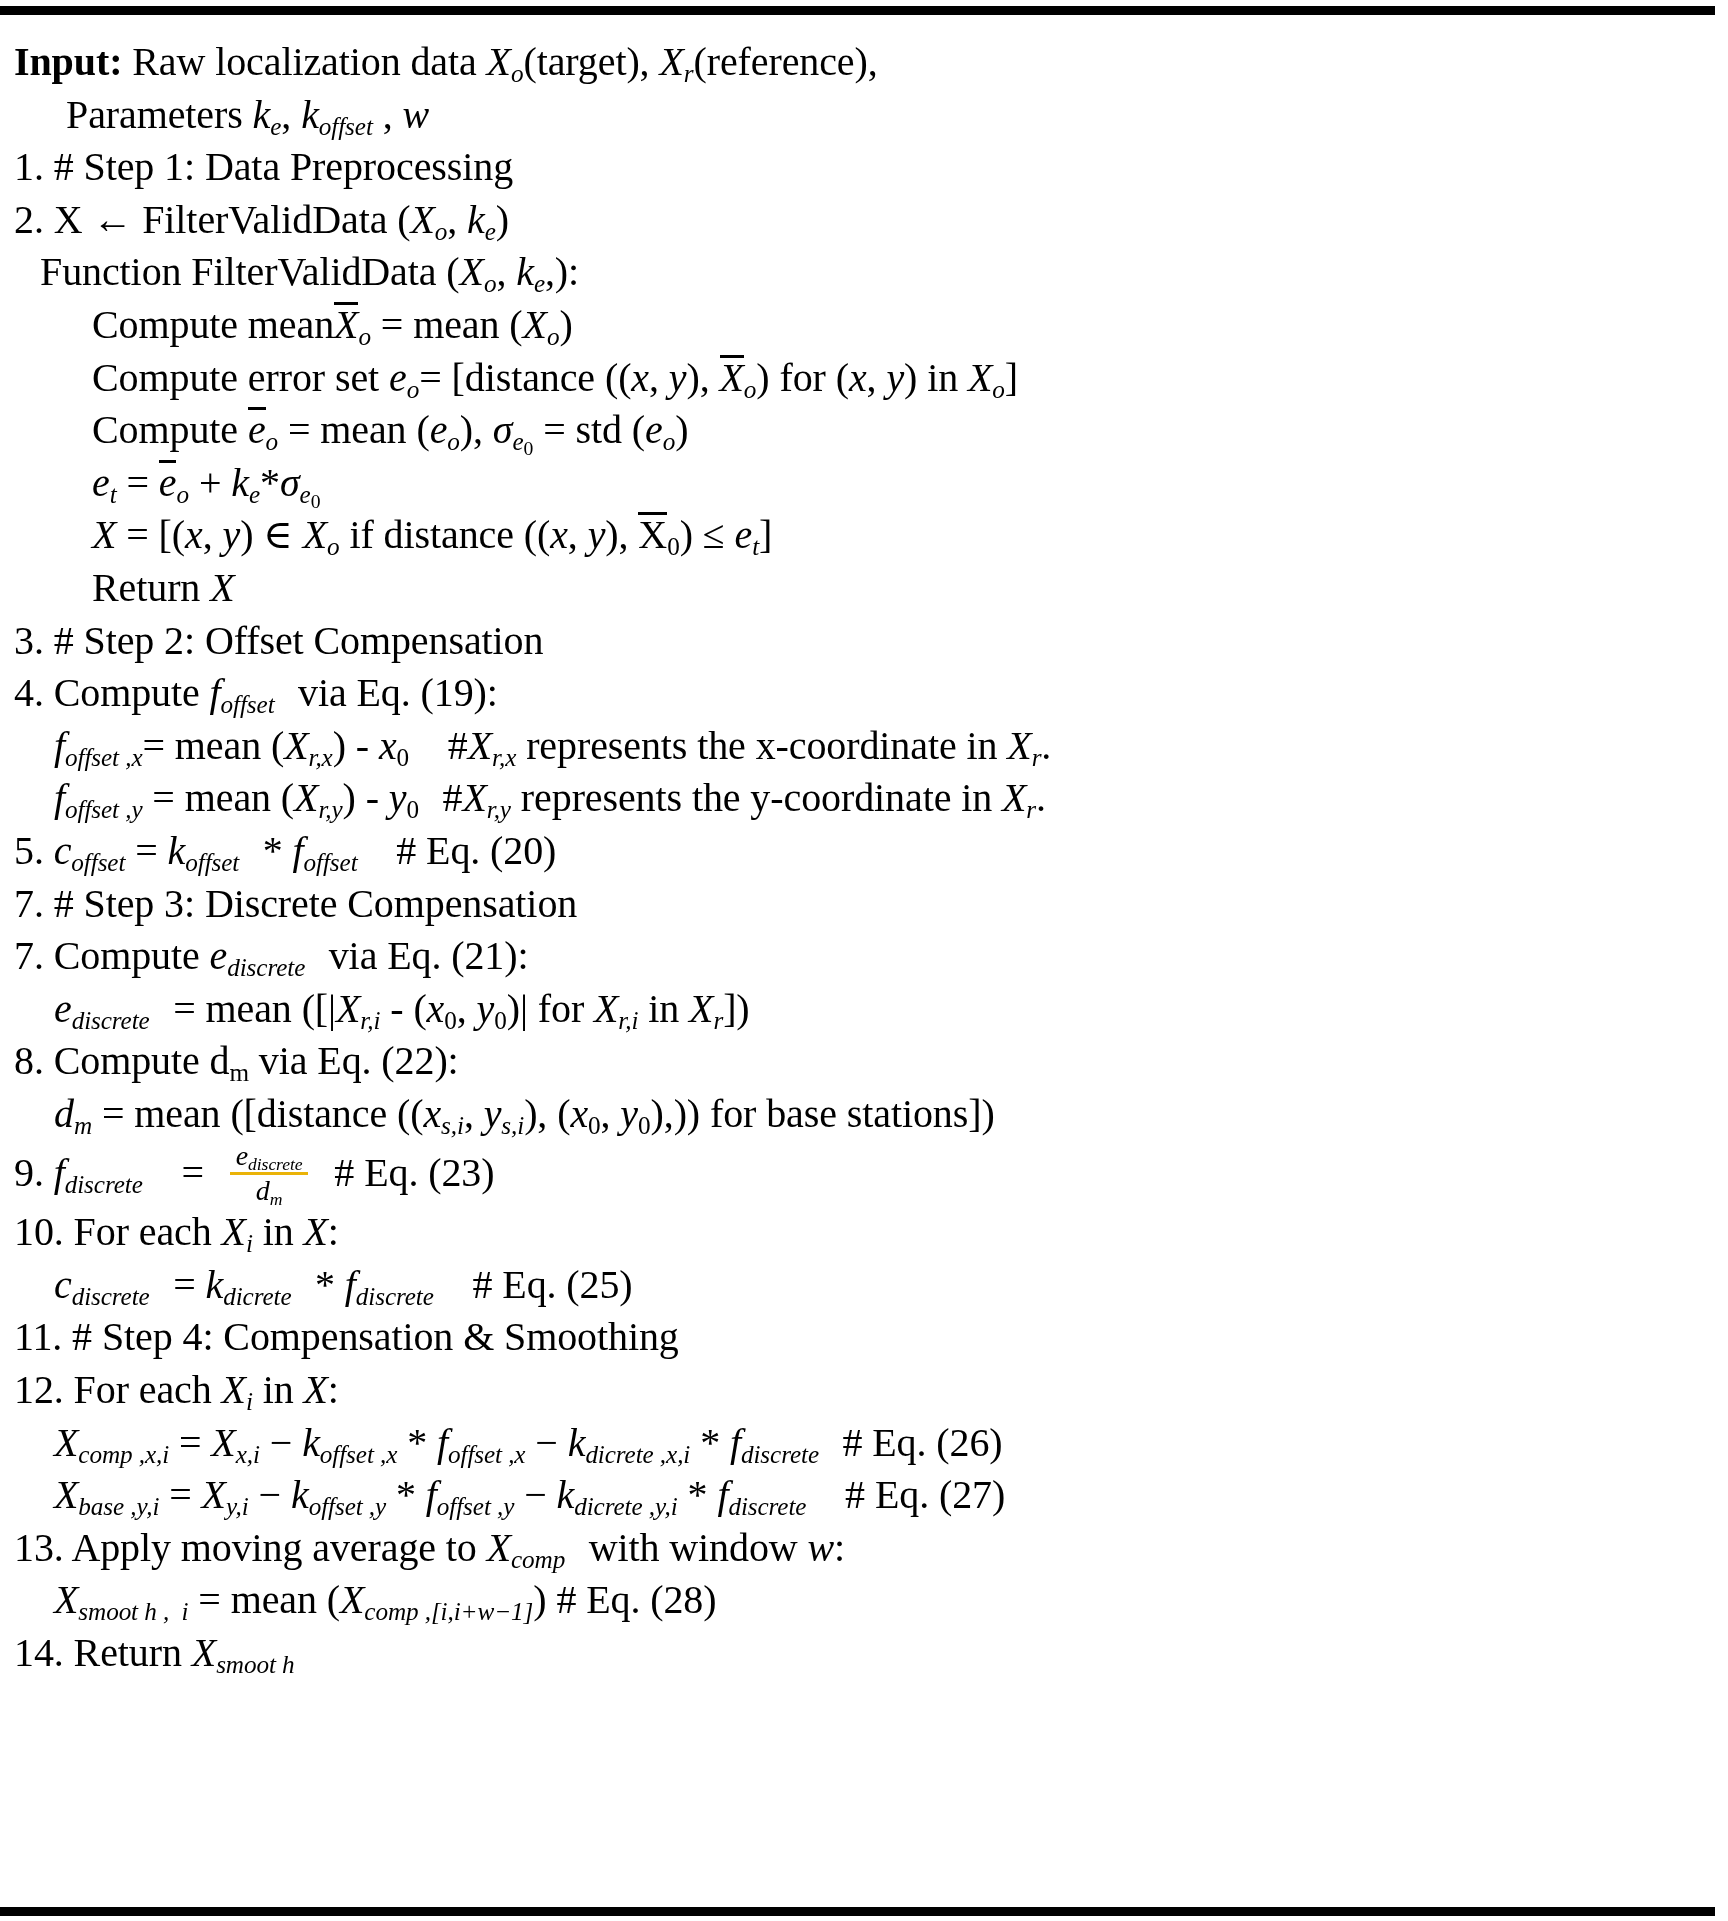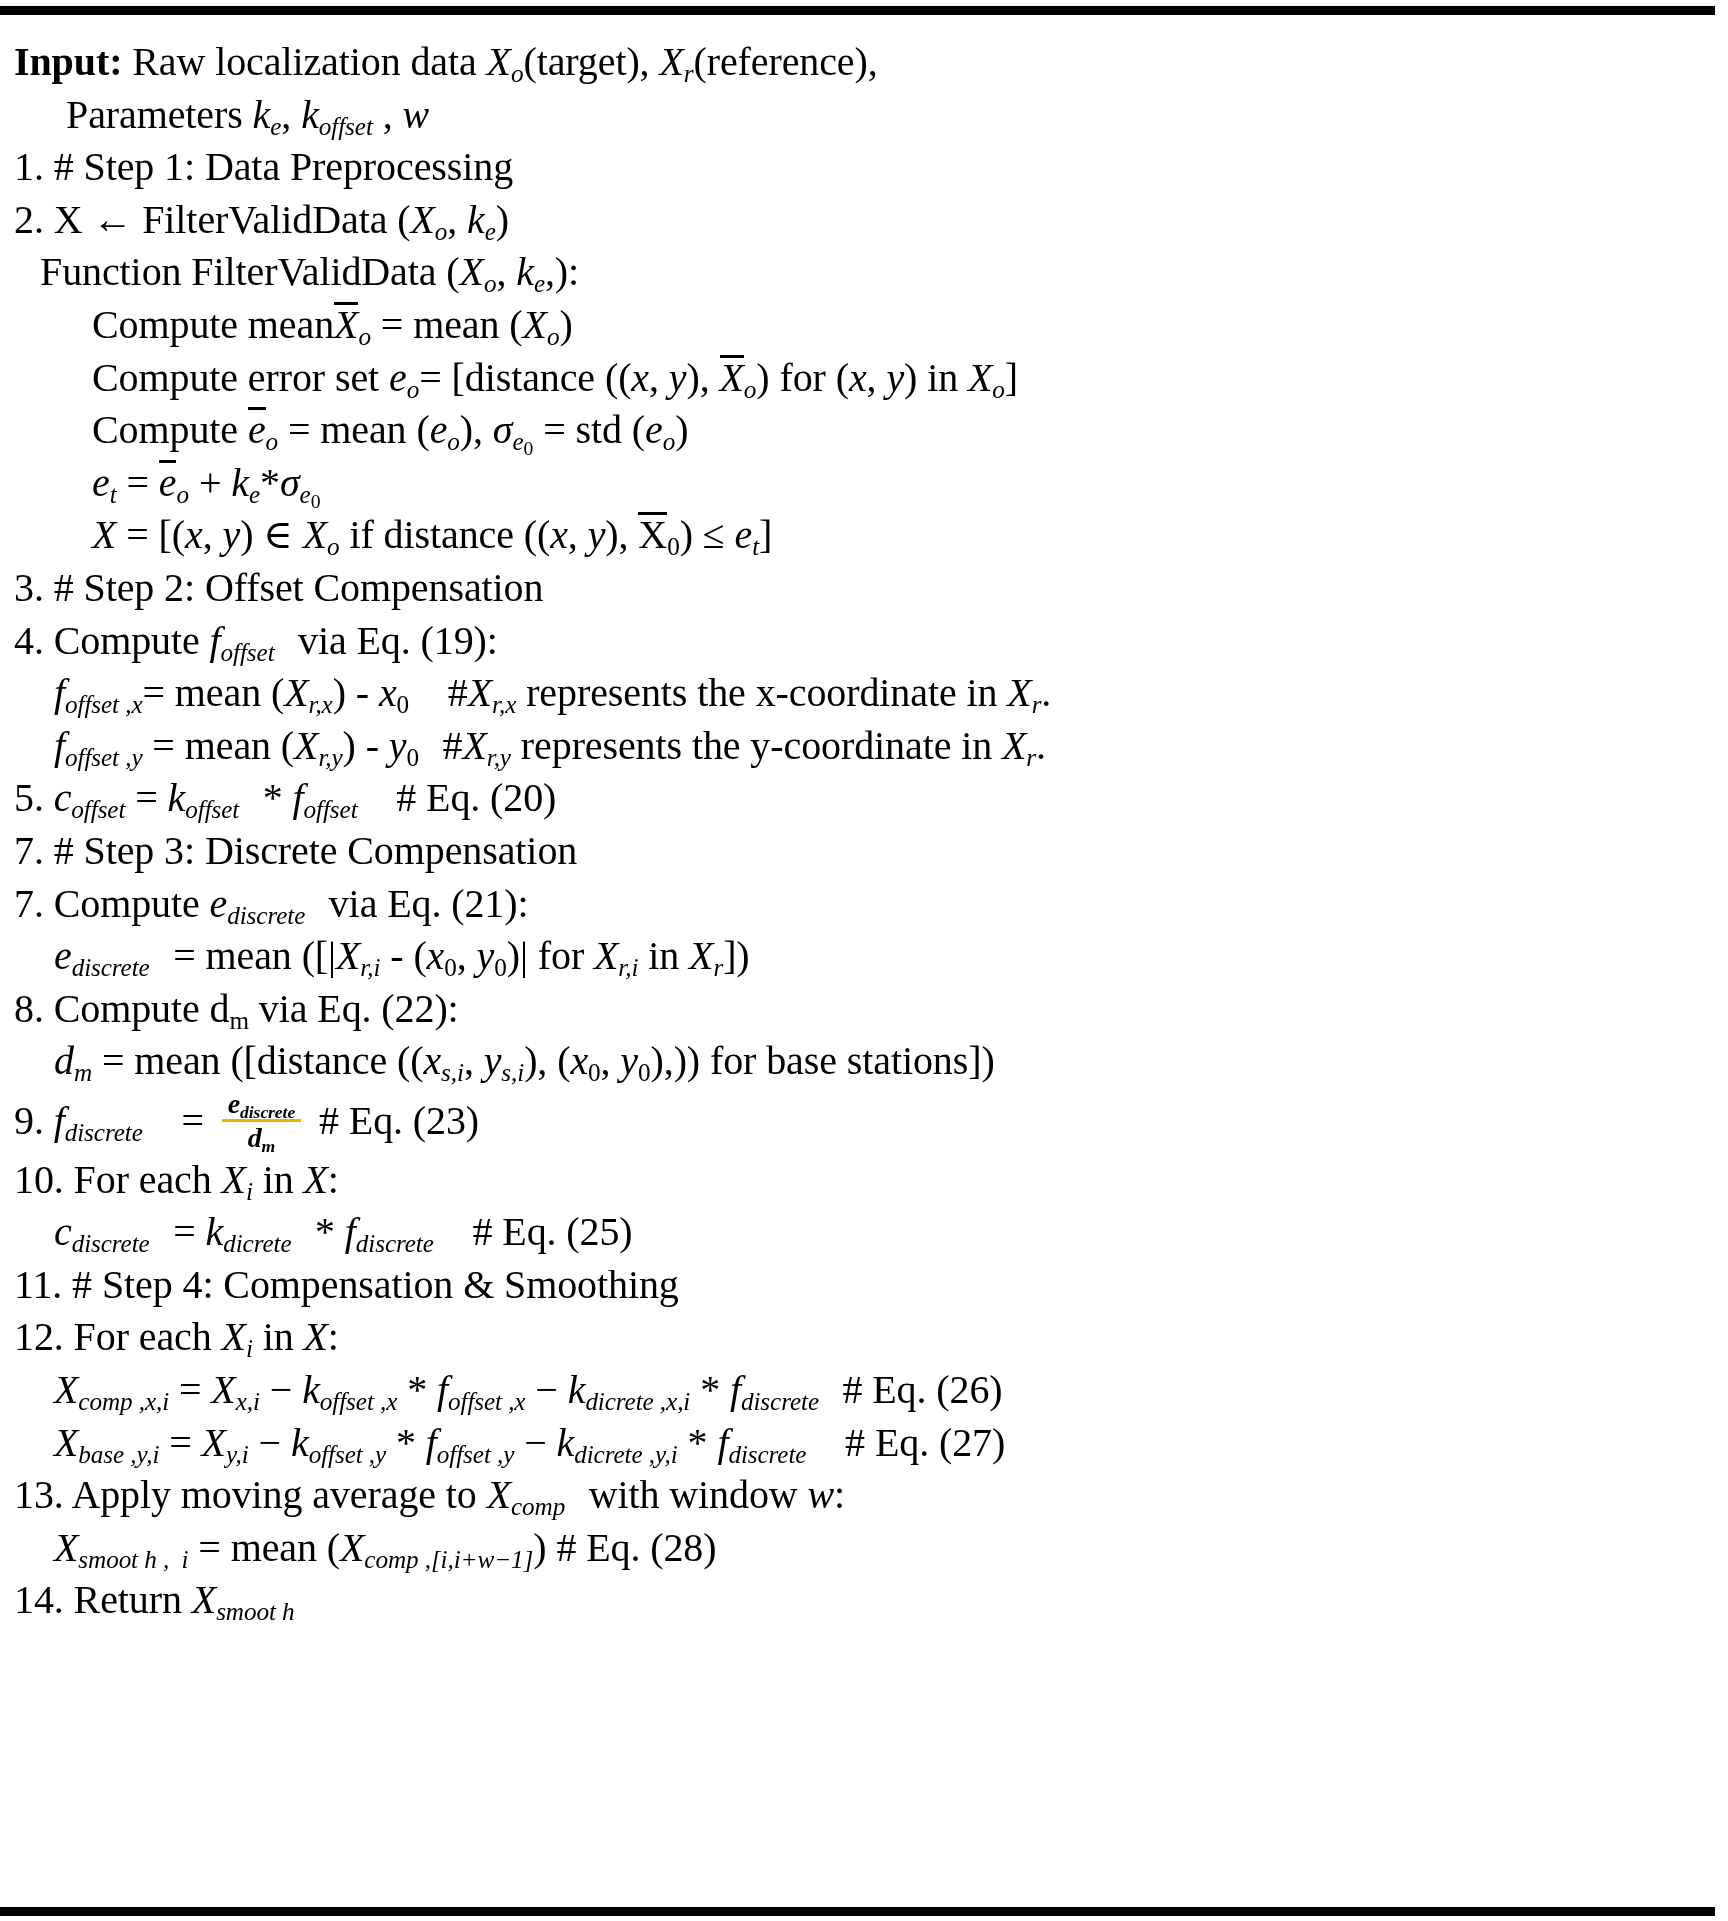--- a/index.html
+++ b/index.html
@@ -86,22 +86,21 @@
     line-height: 0.94;
   }
 
   
   .frac {
     display: inline-block;
     vertical-align: -0.48em;
     text-align: center;
     font-size: 0.70em;
     line-height: 1.12;
-    margin: 0 8px;
-    font-weight: bold;
+    margin: 0 16px;
   }
   .frac .num { display: block; padding: 0 6px; }
   .frac .den {
     display: block;
     border-top: 3px solid #eab308;
     padding: 0 6px;
   }
   .sp { display: inline-block; width: 0.34em; }
   .sp2 { display: inline-block; width: 0.72em; }
 </style>
@@ -129,20 +128,21 @@
     <div class="ln i3">Compute mean<span class="bar"><i class="m">X</i></span><i class="m"><sub>o</sub></i> = mean (<i class="m">X<sub>o</sub></i>)</div>
 
     <div class="ln i3">Compute error set <i class="m">e<sub>o</sub></i>= [distance ((<i class="m">x</i>, <i class="m">y</i>), <span class="bar"><i class="m">X</i></span><i class="m"><sub>o</sub></i>) for (<i class="m">x</i>, <i class="m">y</i>) in <i class="m">X<sub>o</sub></i>]</div>
 
     <div class="ln i3">Compute <span class="bar"><i class="m">e</i></span><i class="m"><sub>o</sub></i> = mean (<i class="m">e<sub>o</sub></i>), <i class="m">σ<sub>e<sub class="upr">0</sub></sub></i> = std (<i class="m">e<sub>o</sub></i>)</div>
 
     <div class="ln i3"><i class="m">e<sub>t</sub></i> = <span class="bar"><i class="m">e</i></span><i class="m"><sub>o</sub></i> + <i class="m">k<sub>e</sub></i>*<i class="m">σ<sub>e<sub class="upr">0</sub></sub></i></div>
 
     <div class="ln i3"><i class="m">X</i> = [(<i class="m">x</i>, <i class="m">y</i>) <span class="up">∈</span> <i class="m">X<sub>o</sub></i> if distance ((<i class="m">x</i>, <i class="m">y</i>), <span class="bar"><span class="up">X</span></span><sub class="upr">0</sub>) <span class="up">≤</span> <i class="m">e<sub>t</sub></i>]</div>
 
+    <div class="ln i3">Return <i class="m">X</i></div>
 
     <div class="ln i0">3. # Step 2: Offset Compensation</div>
 
     <div class="ln i0">4. Compute <i class="m">f<sub>offset</sub></i> <span class="sp"></span>via Eq. (19):</div>
 
     <div class="ln i4"><i class="m">f<sub>offset ,x</sub></i>= mean (<i class="m">X<sub>r,x</sub></i>) - <i class="m">x<sub class="upr">0</sub></i> <span class="sp2"></span>#<i class="m">X<sub>r,x</sub></i> represents the x-coordinate in <i class="m">X<sub>r</sub></i>.</div>
 
     <div class="ln i4"><i class="m">f<sub>offset ,y</sub></i> = mean (<i class="m">X<sub>r,y</sub></i>) - <i class="m">y<sub class="upr">0</sub></i> <span class="sp"></span>#<i class="m">X<sub>r,y</sub></i> represents the y-coordinate in <i class="m">X<sub>r</sub></i>.</div>
 
     <div class="ln i0">5. <i class="m">c<sub>offset</sub></i> = <i class="m">k<sub>offset</sub></i> <span class="sp"></span>* <i class="m">f<sub>offset</sub></i> <span class="sp2"></span># Eq. (20)</div>

